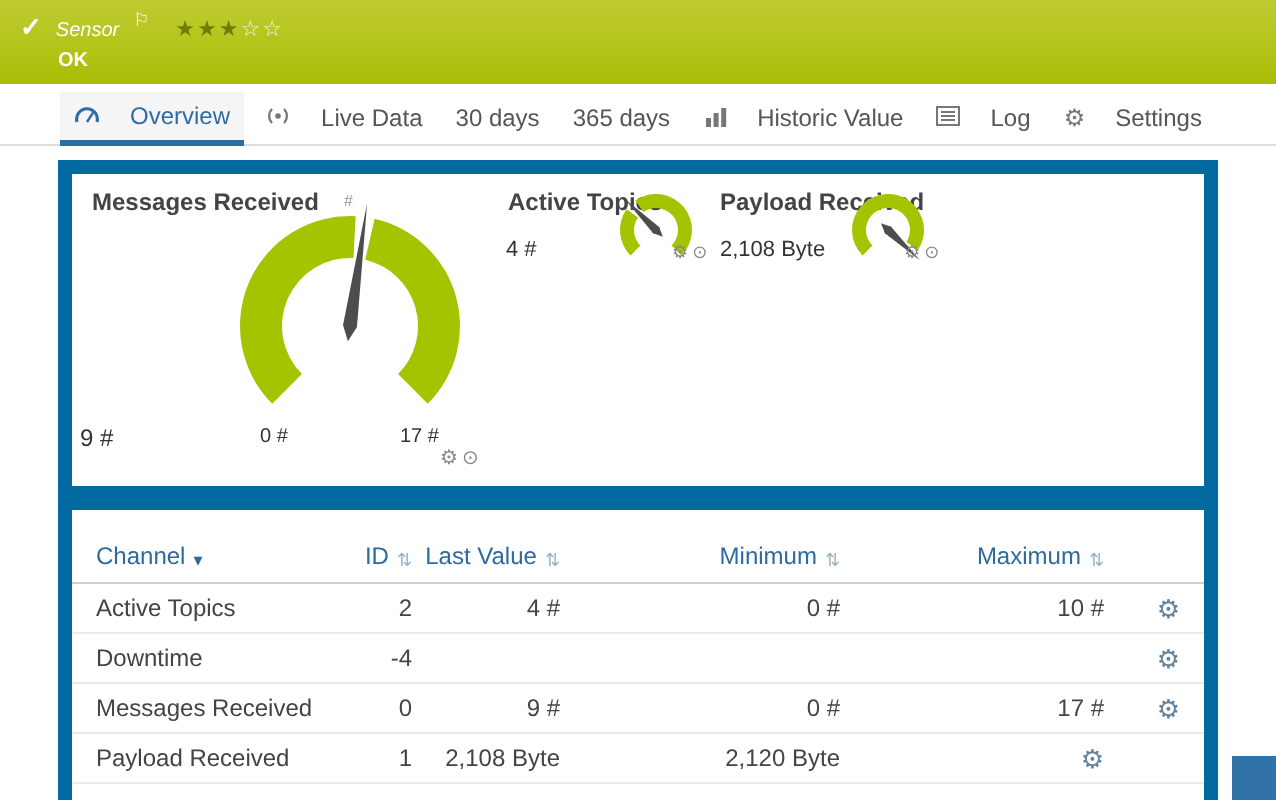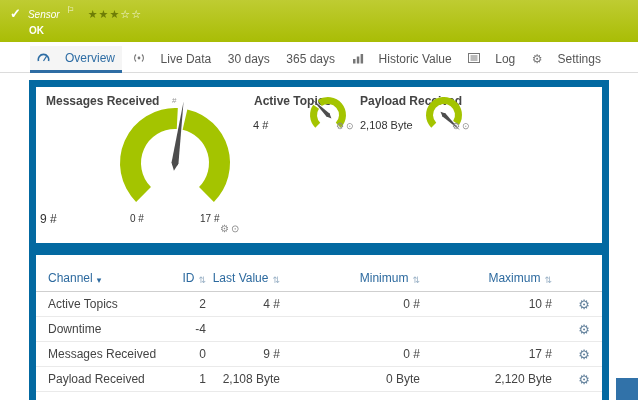--- a/index.html
+++ b/index.html
@@ -226,19 +226,18 @@
     <div class="td">0</div>
     <div class="td">9 #</div>
     <div class="td">0 #</div>
     <div class="td">17 #</div>
     <div class="td gear">⚙</div>
   </div>
   <div class="tr">
     <div class="td left">Payload Received</div>
     <div class="td">1</div>
     <div class="td">2,108 Byte</div>
-    <div class="td">0 Byte</div>
     <div class="td">2,120 Byte</div>
     <div class="td gear">⚙</div>
   </div>
 </div>
 
 <div class="corner"></div>
 
 </body></html>

